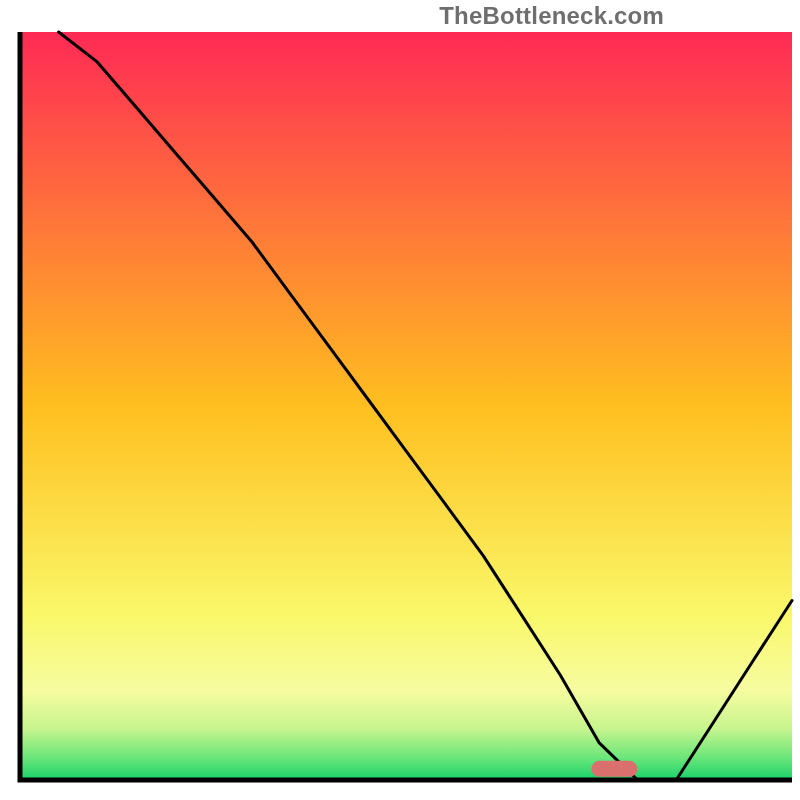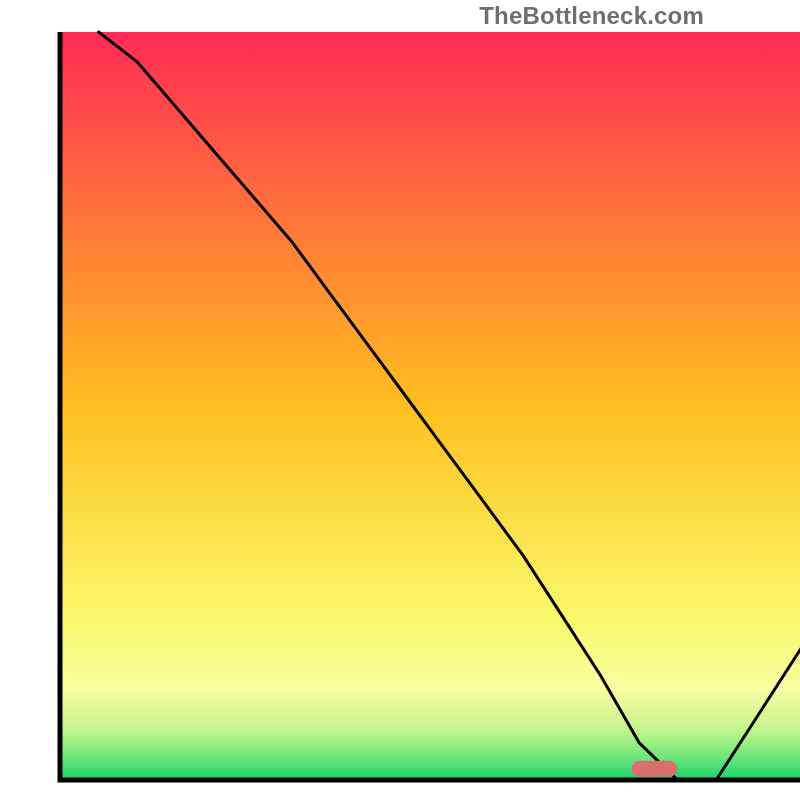--- a/index.html
+++ b/index.html
@@ -8,21 +8,20 @@
     width: 800px;
     height: 800px;
     background: #ffffff;
     font-family: Arial, Helvetica, sans-serif;
     overflow: hidden;
   }
   .stage {
     position: relative;
     width: 672px;
     height: 800px;
-    margin-left: 40px;
   }
   .watermark {
     position: absolute;
     top: 2px;
     right: 8px;
     font-size: 24px;
     font-weight: 600;
     color: #6e6e6e;
     letter-spacing: 0.2px;
     user-select: none;

